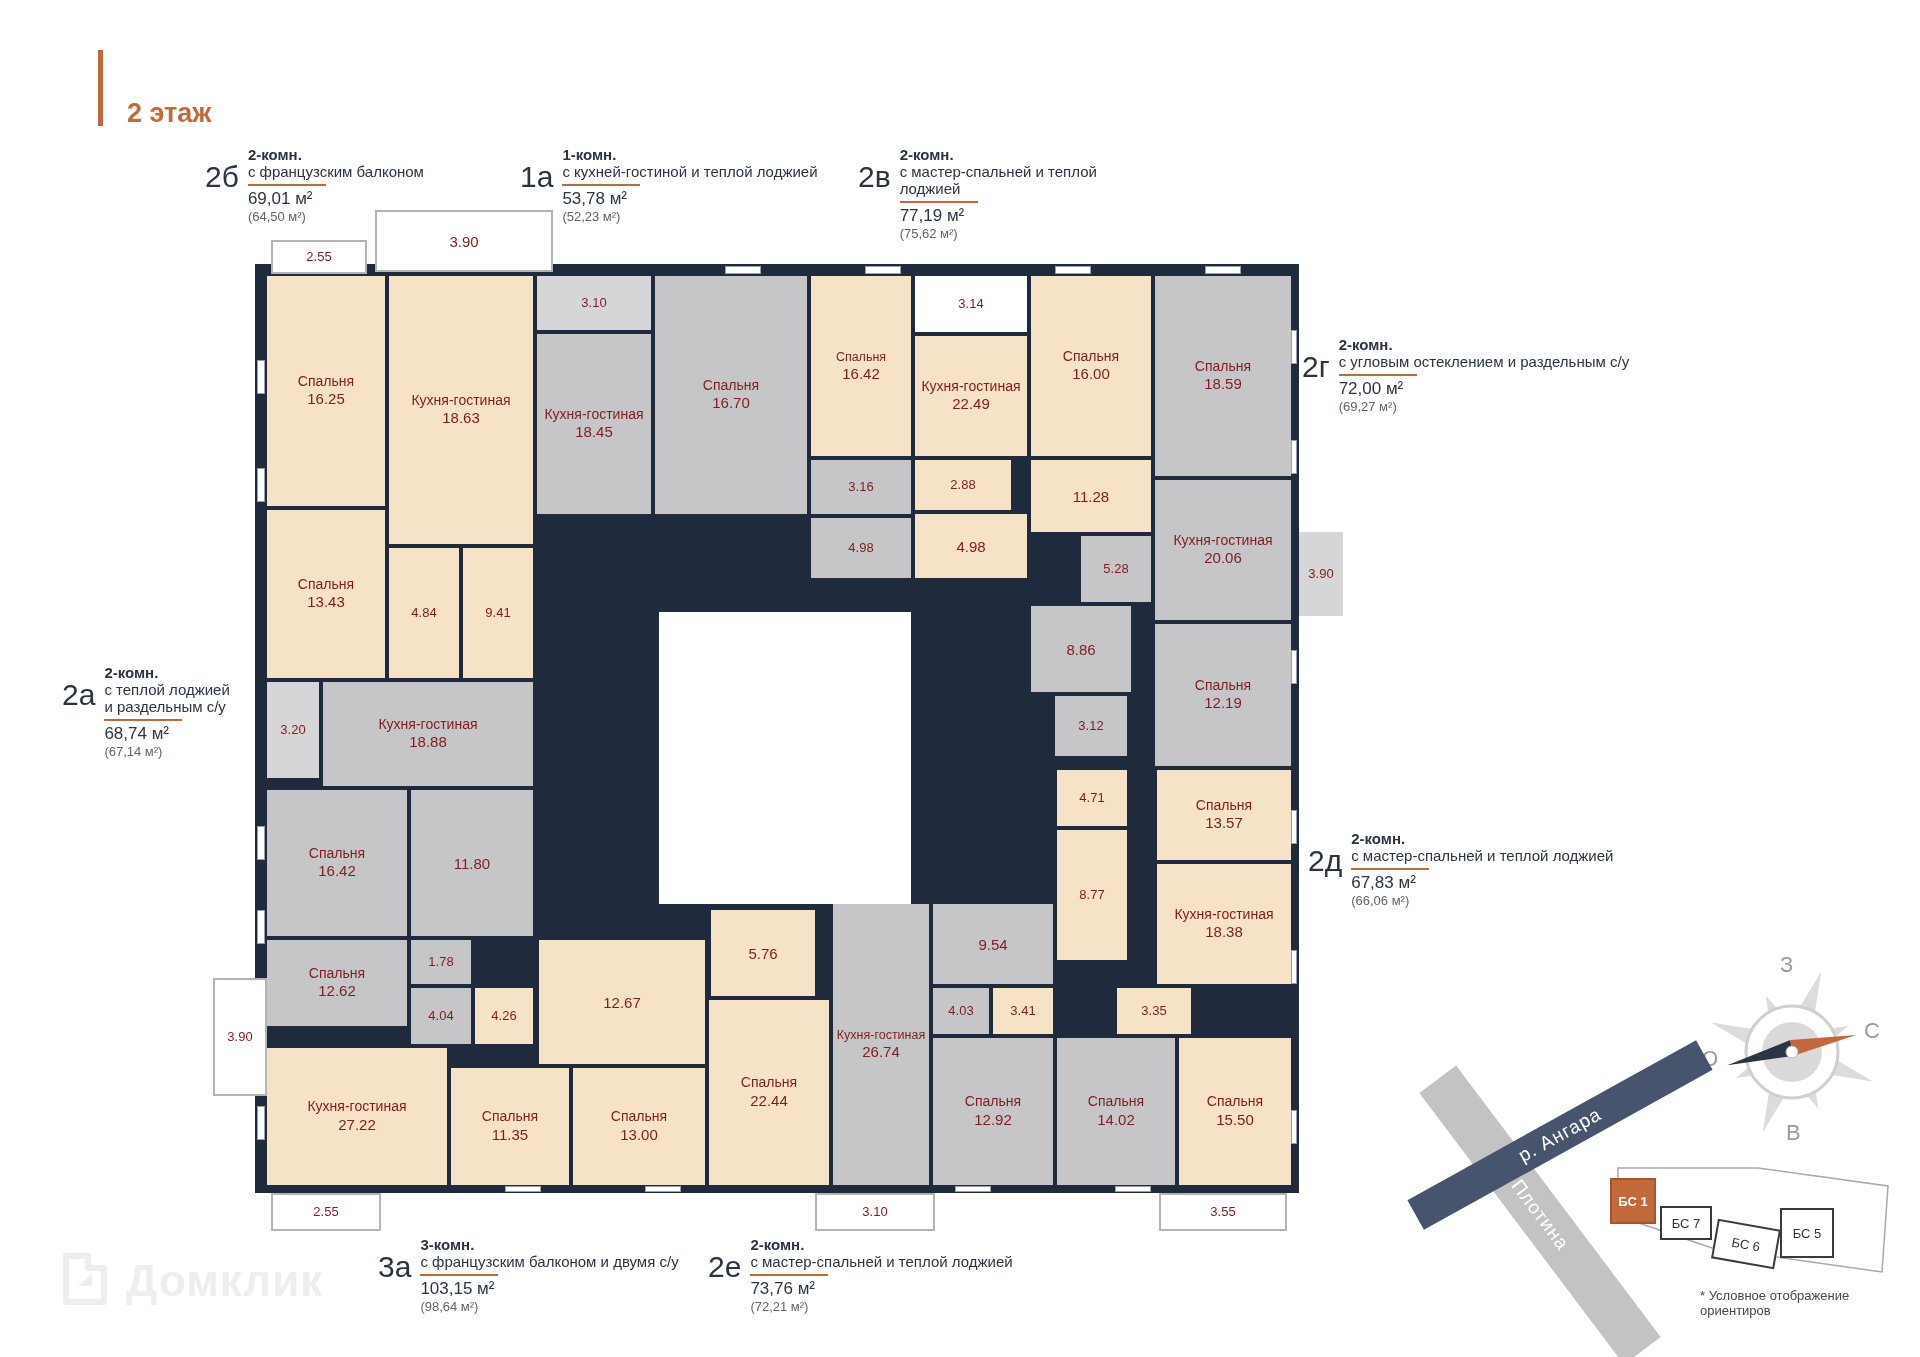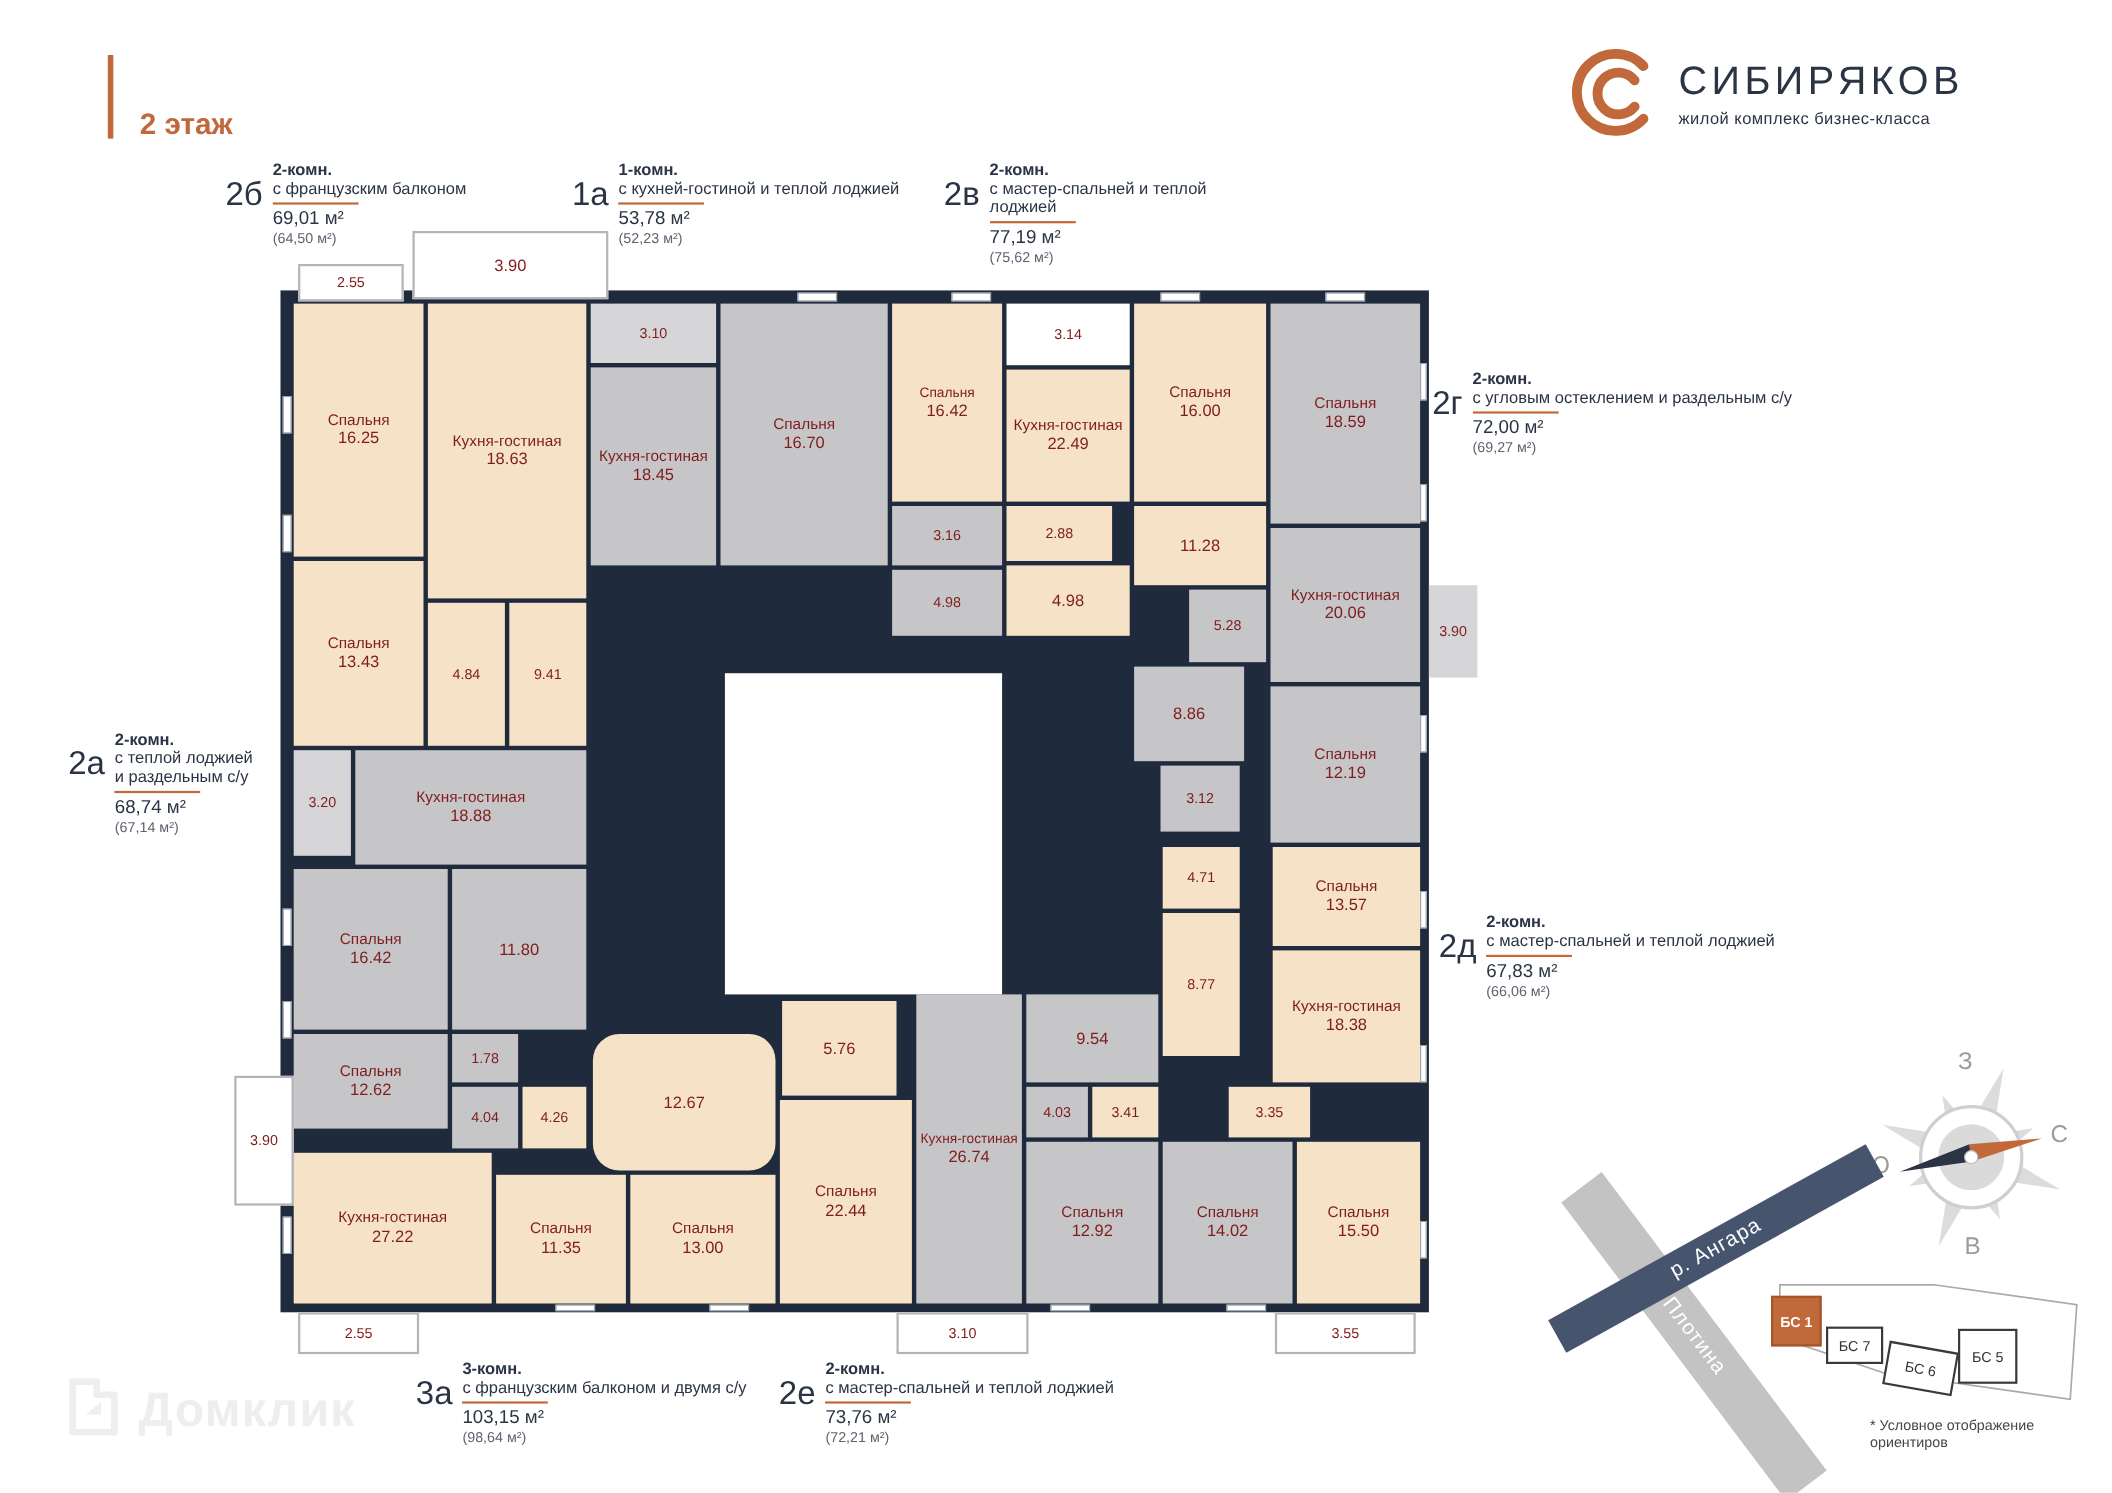--- a/index.html
+++ b/index.html
@@ -57,34 +57,20 @@
   .wm-text{font-size:44px;font-weight:bold;letter-spacing:1px;}
 </style>
 </head>
 <body>
 
 <div class="page">
 
   <div class="hdr-bar"></div>
   <div class="hdr-sub">2 этаж</div>
 
-  <div class="logo">
-    <span>
-      <svg width="92" height="88" viewBox="0 0 92 88">
-        <g fill="none" stroke="#c1693a" stroke-width="9" stroke-linecap="round">
-          <path d="M78 20 A35 35 0 1 0 78 68"></path>
-          <path d="M70 33 A19 19 0 1 0 70 57"></path>
-        </g>
-      </svg>
-    </span>
-    <span>
-      <div class="logo-name">СИБИРЯКОВ</div>
-      <div class="logo-tag">жилой комплекс бизнес-класса</div>
-    </span>
-  </div>
 
   <div class="plan" id="plan">
     <div class="plan-body"></div>
     <div class="stairs"></div>
     <div class="lift" style="left:426px;top:628px;">
       <svg width="22" height="26" viewBox="0 0 22 26">
         <circle cx="11" cy="5" r="4" fill="#2b3445"></circle>
         <path d="M3 26 L5 12 H17 L19 26 Z" fill="#2b3445"></path>
       </svg>
     </div>
@@ -209,21 +195,21 @@
         <span class="rarea">27.22</span>
       </div>
       <div class="room beige" style="left: 196px; top: 858px; width: 118px; height: 117px;">
         <span class="rname">Спальня</span>
         <span class="rarea">11.35</span>
       </div>
       <div class="room beige" style="left: 318px; top: 858px; width: 132px; height: 117px;">
         <span class="rname">Спальня</span>
         <span class="rarea">13.00</span>
       </div>
-      <div class="room beige" style="left: 284px; top: 730px; width: 166px; height: 124px; border-radius: 24px;">
+      <div class="room beige" style="left: 284px; top: 730px; width: 166px; height: 124px;">
         <span class="rarea">12.67</span>
       </div>
       <div class="room beige" style="left: 456px; top: 700px; width: 104px; height: 86px;">
         <span class="rarea">5.76</span>
       </div>
       <div class="room beige" style="left: 454px; top: 790px; width: 120px; height: 185px;">
         <span class="rname">Спальня</span>
         <span class="rarea">22.44</span>
       </div>
       <div class="room gray narrow" style="left: 578px; top: 694px; width: 96px; height: 281px;">

